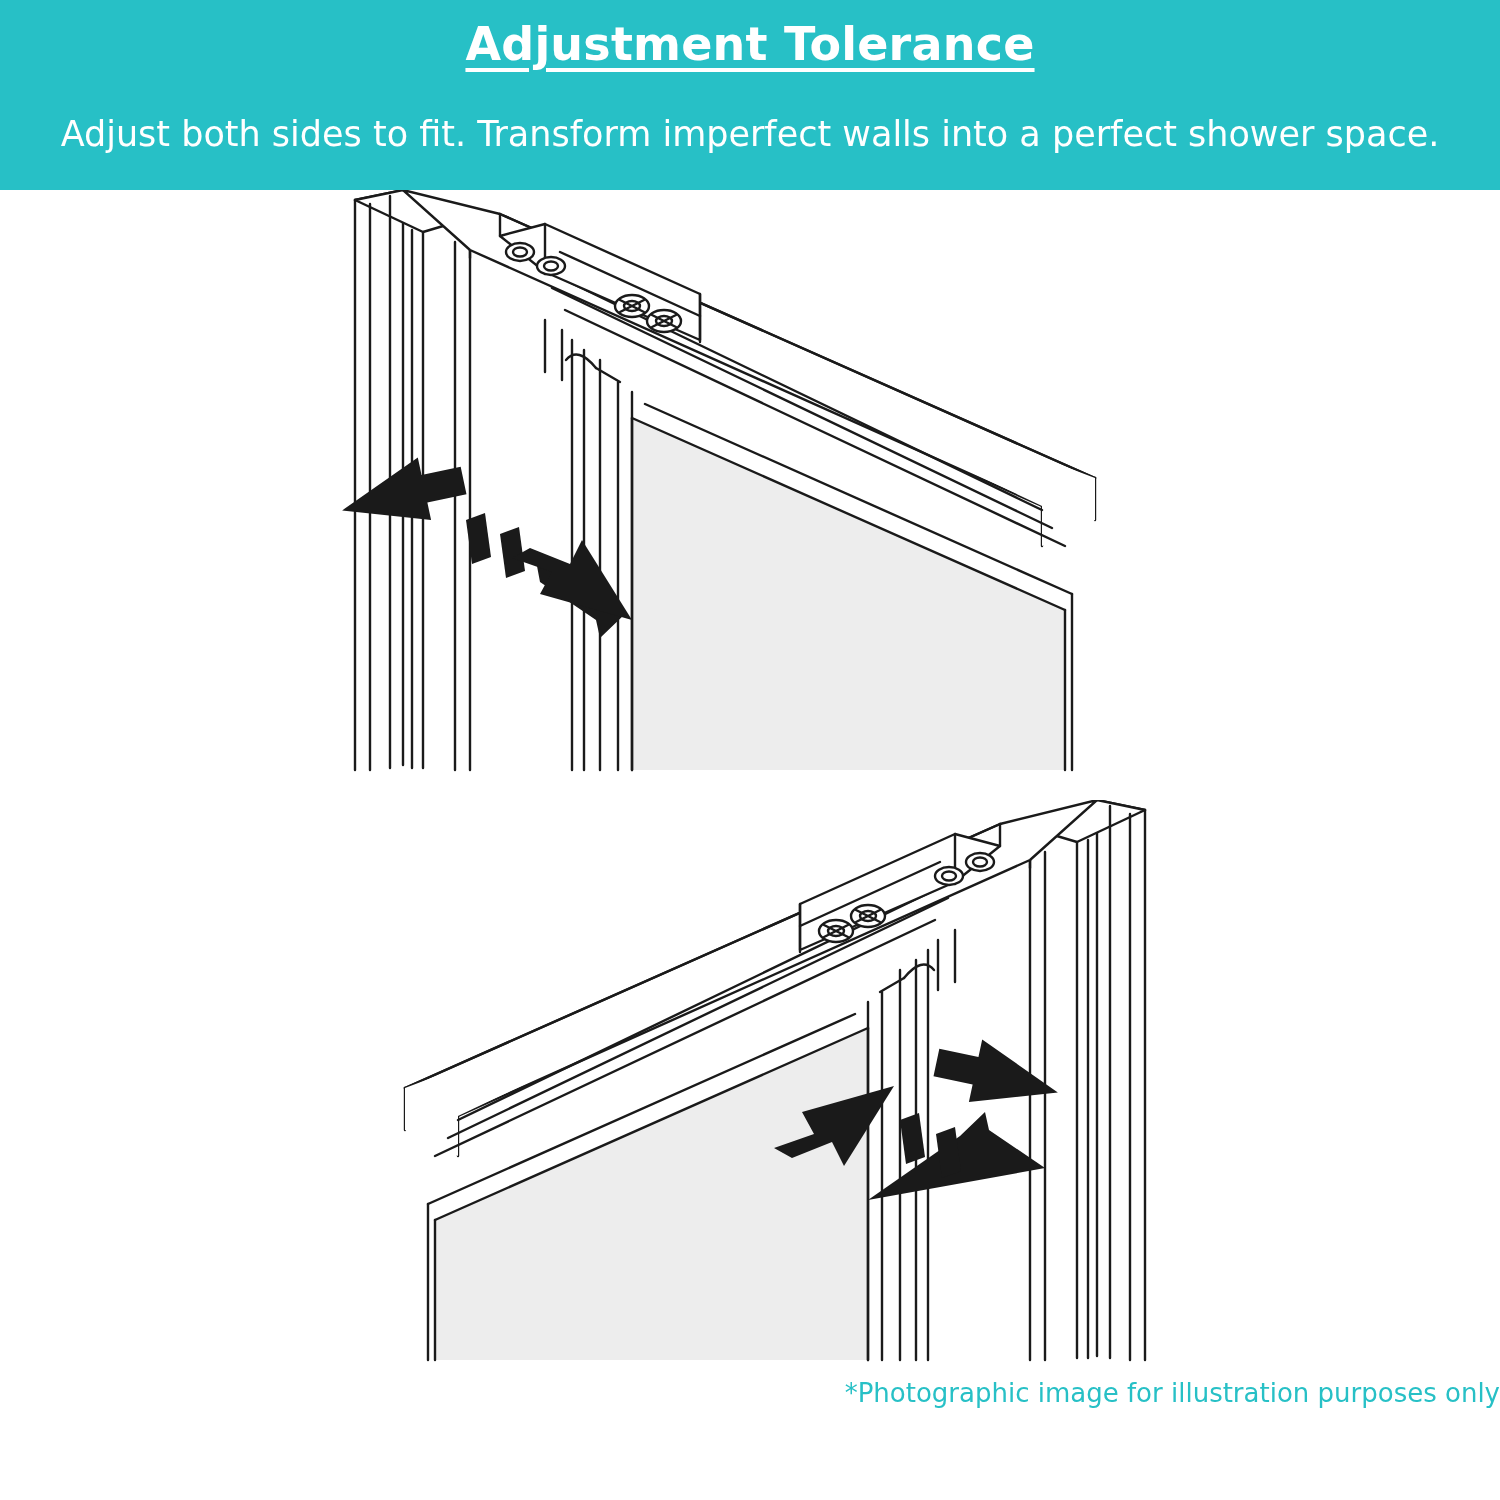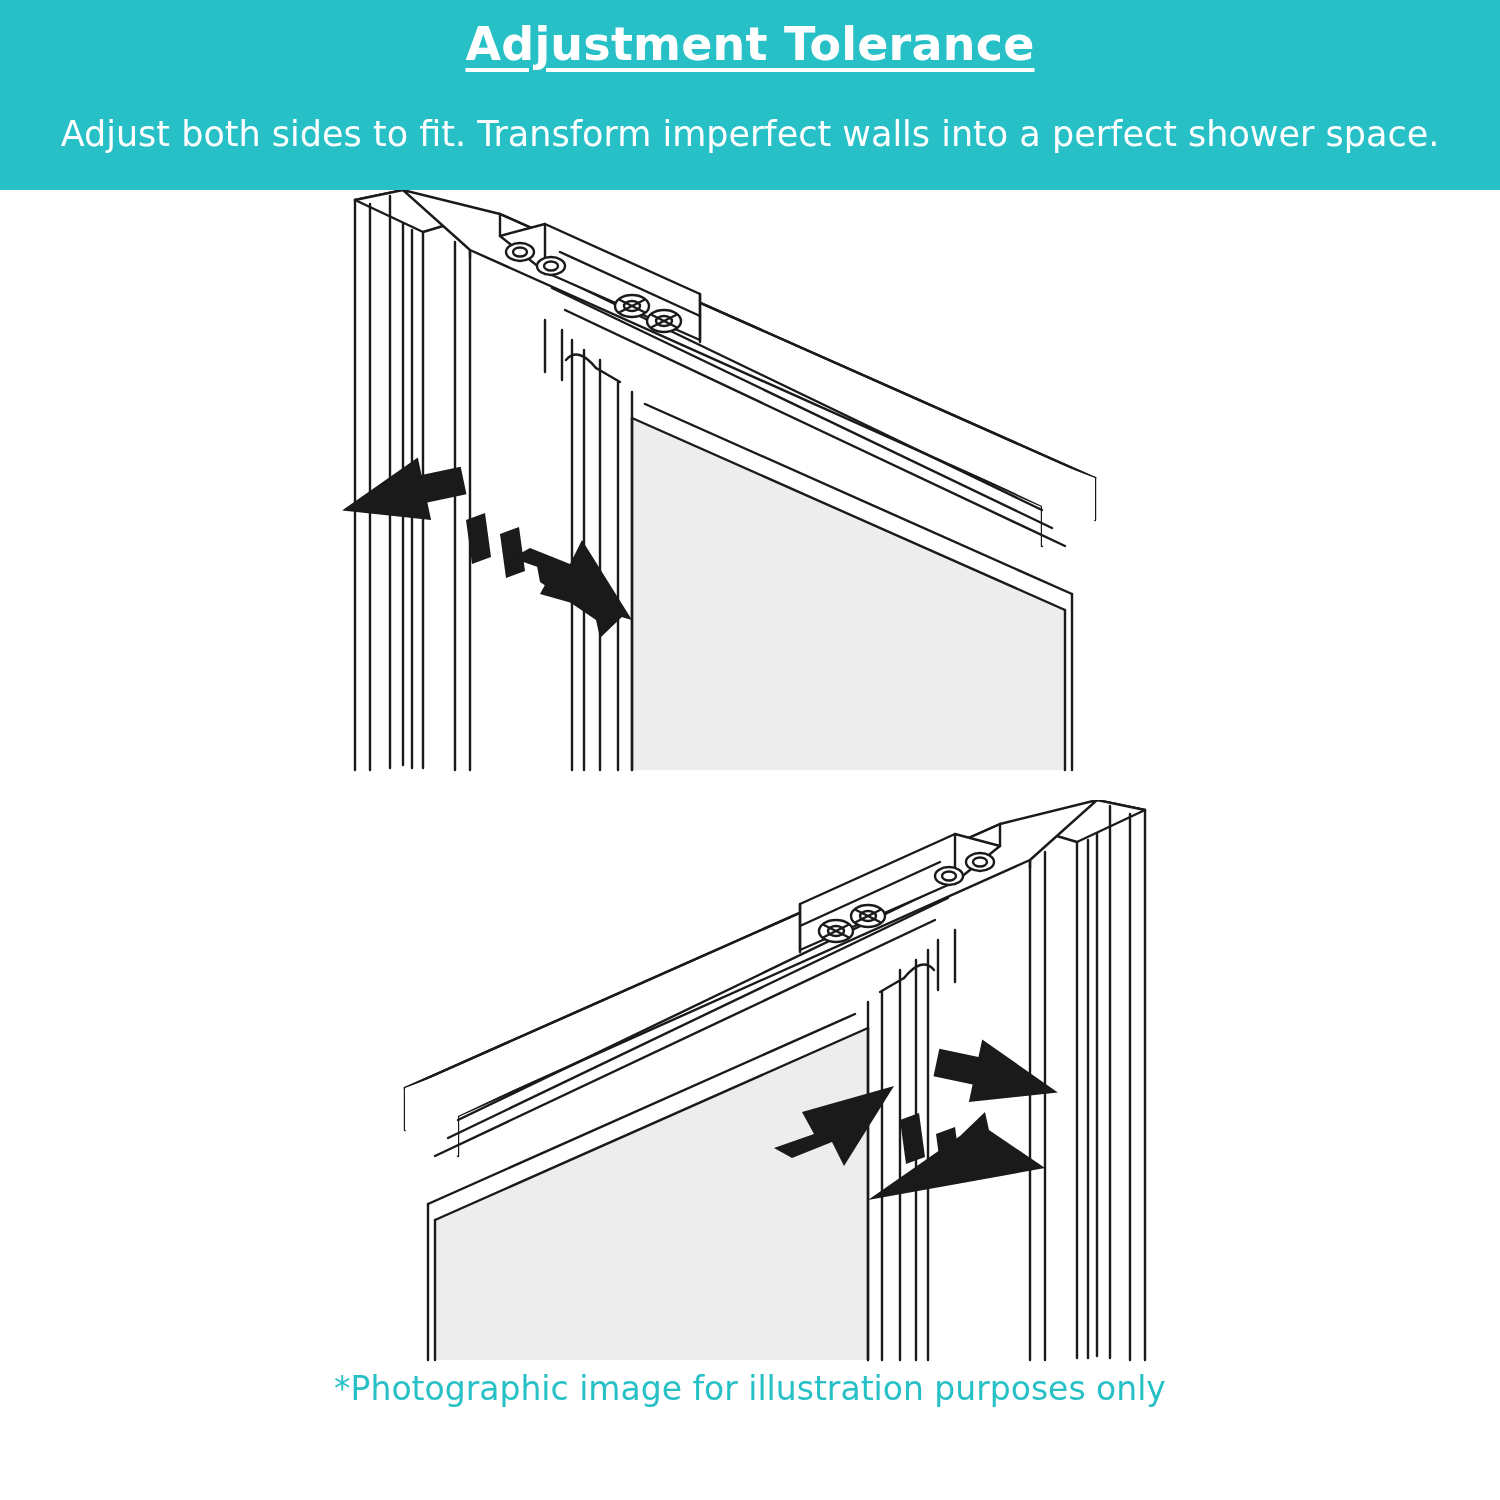--- a/index.html
+++ b/index.html
@@ -61,23 +61,23 @@
   #panel-bottom { top: 610px; height: 580px; }
 
   .panel svg { display: block; }
 
   
   .footnote {
     position: absolute;
     left: 0;
     bottom: 32px;
     width: 1500px;
-    text-align: center;
+    text-align: right;
     color: #27c0c6;
-    font-size: 33px;
+    font-size: 26px;
     font-weight: 400;
   }
 </style>
 </head>
 <body>
 
 <div class="banner">
   <div class="banner-title">Adjustment Tolerance </div>
   <div class="banner-sub">Adjust both sides to fit. Transform imperfect walls into a perfect shower space.</div>
 </div>

